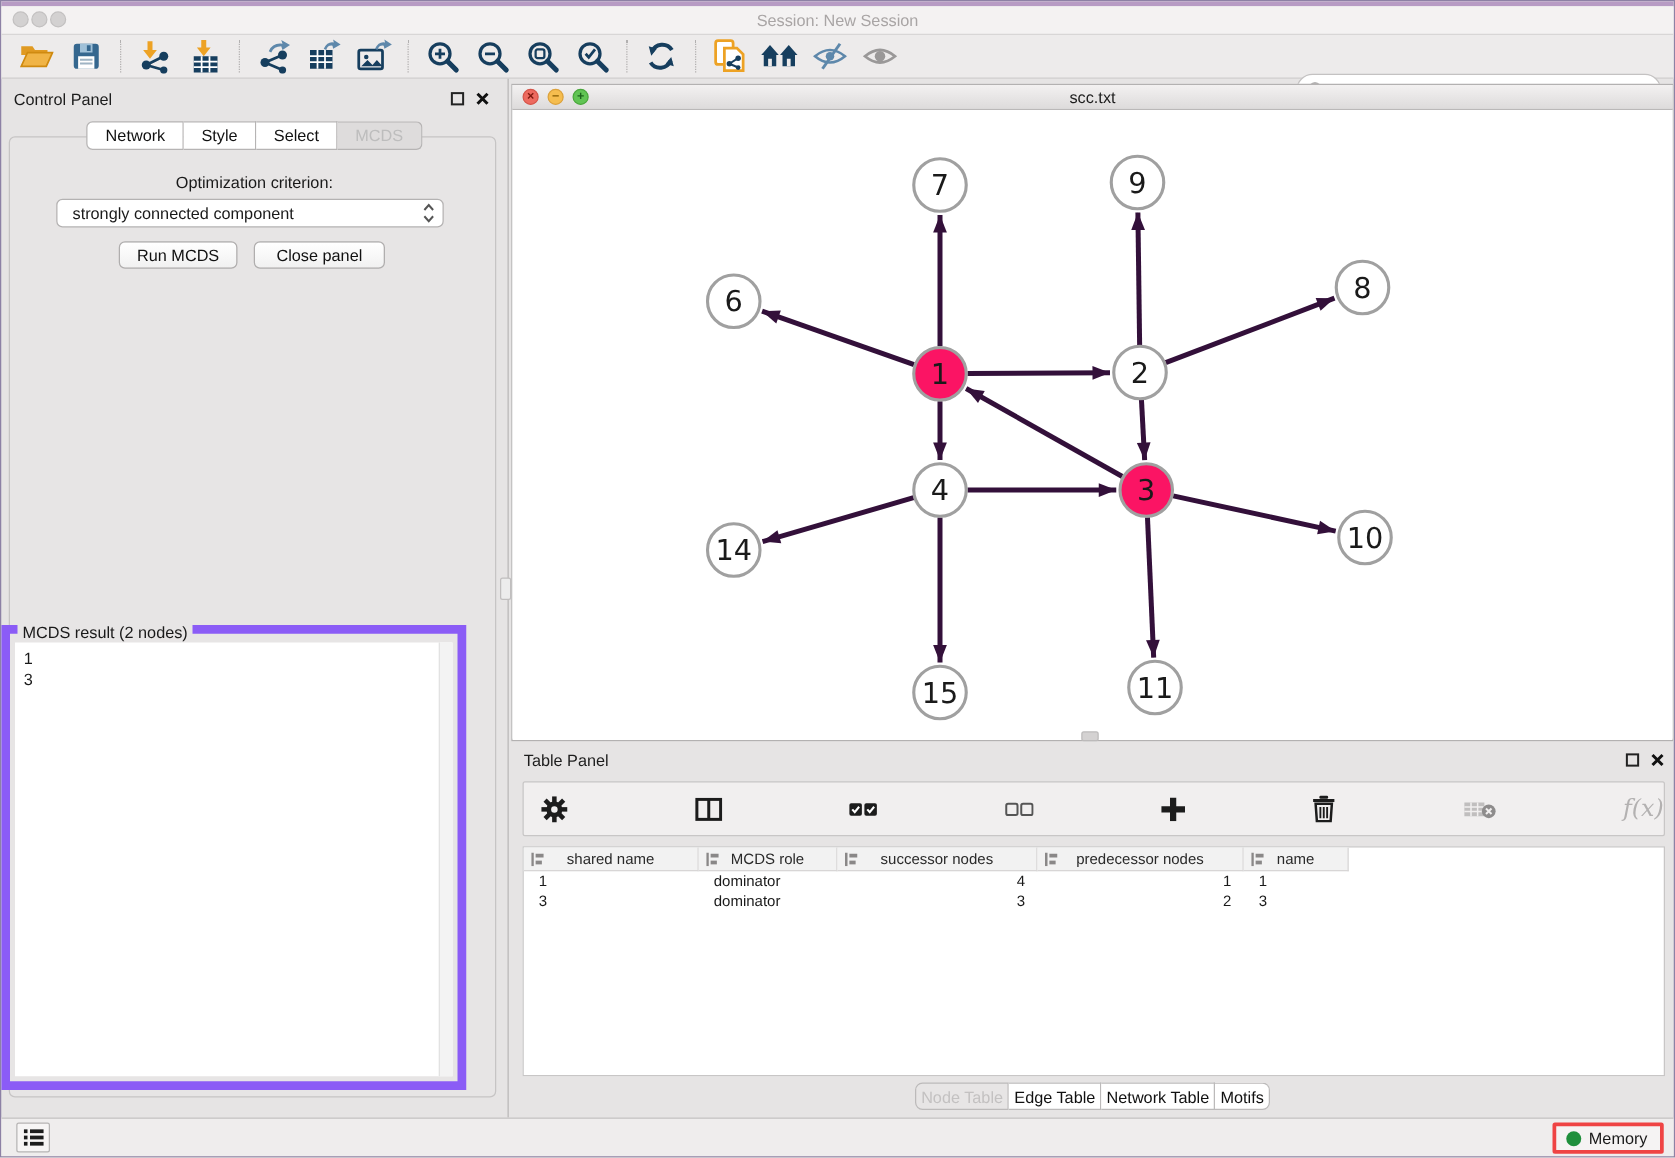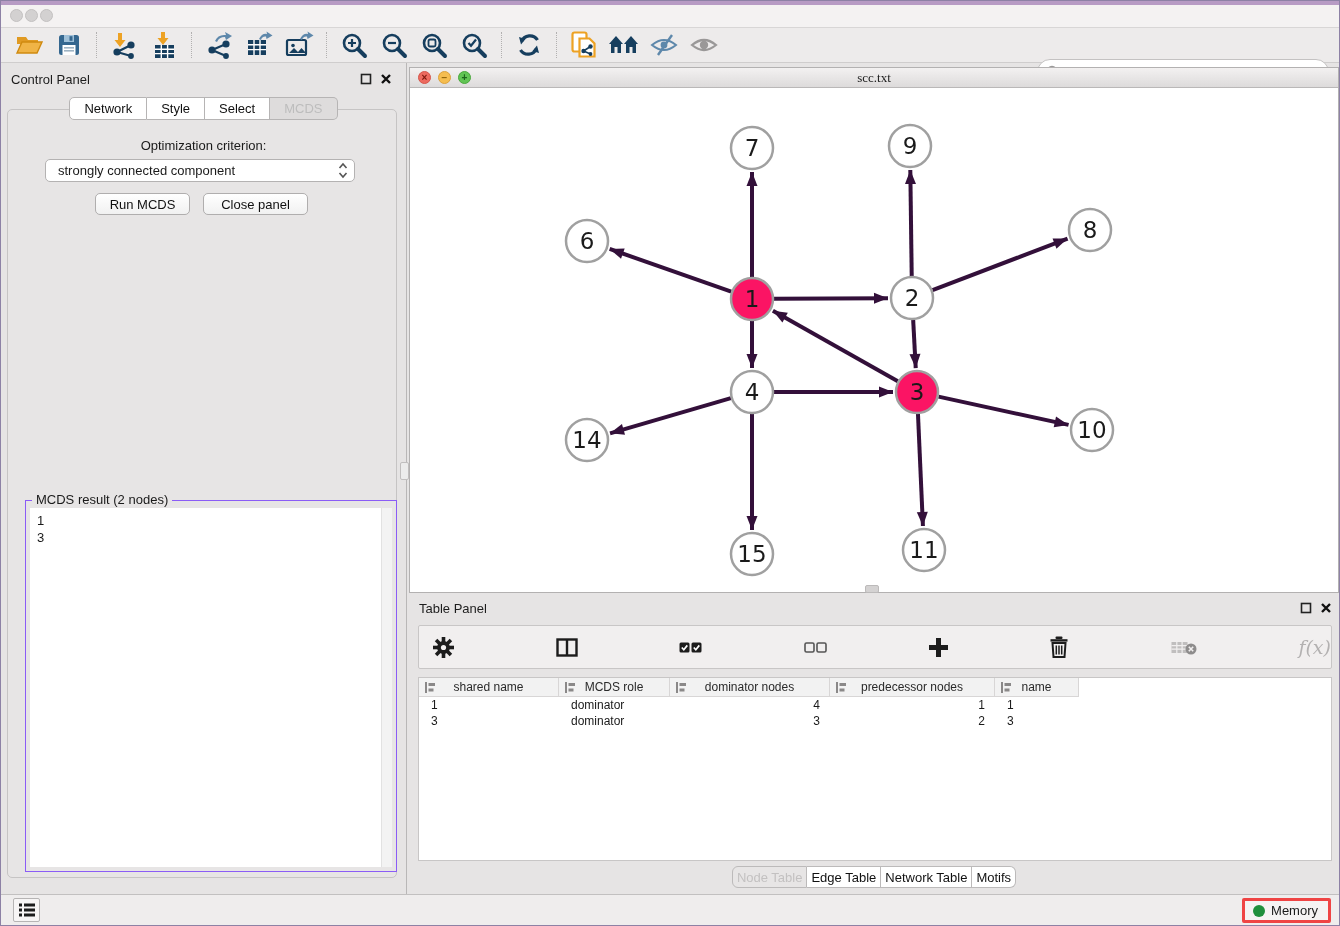--- a/index.html
+++ b/index.html
@@ -43,39 +43,39 @@
     background:#e7e5e5; border:1px solid #c6c4c4; border-radius:5px; z-index:1; }
   .opt-label { position:absolute; left:0; width:405px; top:137px; text-align:center;
     font-size:13px; z-index:2; }
   .dropdown { position:absolute; left:44px; top:158px; width:310px; height:23px;
     background:#fff; border:1px solid #b4b2b2; border-radius:5px; z-index:2;
     display:flex; align-items:center; padding:0 6px 0 12px; font-size:13px; }
   .dropdown .dd-arrows { margin-left:auto; }
   .btn { position:absolute; height:22px; background:linear-gradient(#ffffff,#f1f1f1);
     border:1px solid #b0aeae; border-radius:5px; font-size:13px; z-index:2;
     display:flex; align-items:center; justify-content:center; color:#111; }
-  .mcds-group { position:absolute; left:24px; top:499px; width:372px; height:372px;
-    border:1px solid #8b5cf6; z-index:2; }
+  .mcds-group { position:absolute; left:0; top:499px; width:372px; height:372px;
+    border:7px solid #8b5cf6; z-index:2; }
   .mcds-legend { position:absolute; left:6px; top:-9px; background:#e7e5e5;
     padding:0 4px; font-size:13px; }
   .mcds-white { position:absolute; left:4px; right:4px; top:7px; bottom:4px; background:#fff;
     font-size:13px; line-height:17px; padding:4px 0 0 7px; white-space:pre; }
   .mcds-scroll { position:absolute; right:4px; top:7px; bottom:4px; width:11px;
     background:#f3f3f3; border-left:1px solid #e2e2e2; }
   
   .v-divider { position:absolute; left:405px; top:62px; height:833px; width:1px; background:#b9b7b7; }
   .v-grip { position:absolute; left:399px; top:461px; width:9px; height:18px;
     background:#ececec; border:1px solid #c0bebe; border-radius:2px; }
   
   .net-window { position:absolute; left:408px; top:66px; width:930px; height:526px;
     border:1px solid #b3b1b1; background:#fff; }
   .net-titlebar { position:relative; height:20px;
     background:linear-gradient(#f3f1f1,#dddbdb); border-bottom:1px solid #bab8b8; }
   .net-title { position:absolute; left:0; right:0; top:2px; text-align:center;
-    font-size:13px; color:#1d1d1d;font-family:Liberation Serif, serif; }
+    font-size:13px; color:#1d1d1d; }
   .traffic { position:absolute; top:3px; width:13px; height:13px; border-radius:50%;
     font-size:10px; line-height:12px; text-align:center; font-weight:bold; }
   .t-red   { left:8px;  background:#ed6a5f; border:1px solid #d5554a; color:#7e170d; }
   .t-amber { left:28px; background:#f5bd4f; border:1px solid #dca23c; color:#90650a; }
   .t-green { left:48px; background:#61c454; border:1px solid #4aa73c; color:#1c641c; }
   .net-canvas { position:relative; width:100%; height:503px; background:#fff; }
   .h-grip { position:absolute; left:455px; bottom:-2px; width:14px; height:8px;
     background:#d4d2d2; border:1px solid #bcbaba; border-radius:2px; }
   
   .tp-title { position:absolute; left:418px; top:600px; font-size:13px; color:#1d1d1d; }
@@ -113,20 +113,21 @@
 </head>
 <body>
 
 <div class="app">
 
   <div class="title-strip"></div>
   <div class="titlebar">
     <div class="traffic-gray" style="left:9px"></div>
     <div class="traffic-gray" style="left:24px"></div>
     <div class="traffic-gray" style="left:39px"></div>
+    <div class="title-text">Session: New Session</div>
   </div>
 
   <div class="toolbar">
     <div class="tbtn">
       <svg width="28" height="24" viewBox="0 0 28 24">
         <path d="M2 4 h9 l2 3 h10 v4 H2 z" fill="#e09a22"></path>
         <path d="M2 20 L7 9 h20 L22 20 z" fill="#f0b446" stroke="#cf8a10" stroke-width="1.4"></path>
       </svg>
     </div>
     <div class="tbtn">
@@ -428,21 +429,21 @@
             <rect x="3.5" y="6.5" width="5" height="3" fill="#8a8888"></rect>
           </svg>
           <span>MCDS role</span>
         </div>
         <div class="th" style="width: 160px;">
           <svg class="sort-ic" width="10" height="11" viewBox="0 0 10 11">
             <rect x="0" y="0" width="2" height="11" fill="#8a8888"></rect>
             <rect x="3.5" y="1" width="6.5" height="3" fill="#8a8888"></rect>
             <rect x="3.5" y="6.5" width="5" height="3" fill="#8a8888"></rect>
           </svg>
-          <span>dominator nodes</span>
+          <span>successor nodes</span>
         </div>
         <div class="th" style="width: 165px;">
           <svg class="sort-ic" width="10" height="11" viewBox="0 0 10 11">
             <rect x="0" y="0" width="2" height="11" fill="#8a8888"></rect>
             <rect x="3.5" y="1" width="6.5" height="3" fill="#8a8888"></rect>
             <rect x="3.5" y="6.5" width="5" height="3" fill="#8a8888"></rect>
           </svg>
           <span>predecessor nodes</span>
         </div>
         <div class="th" style="width: 84px;">

